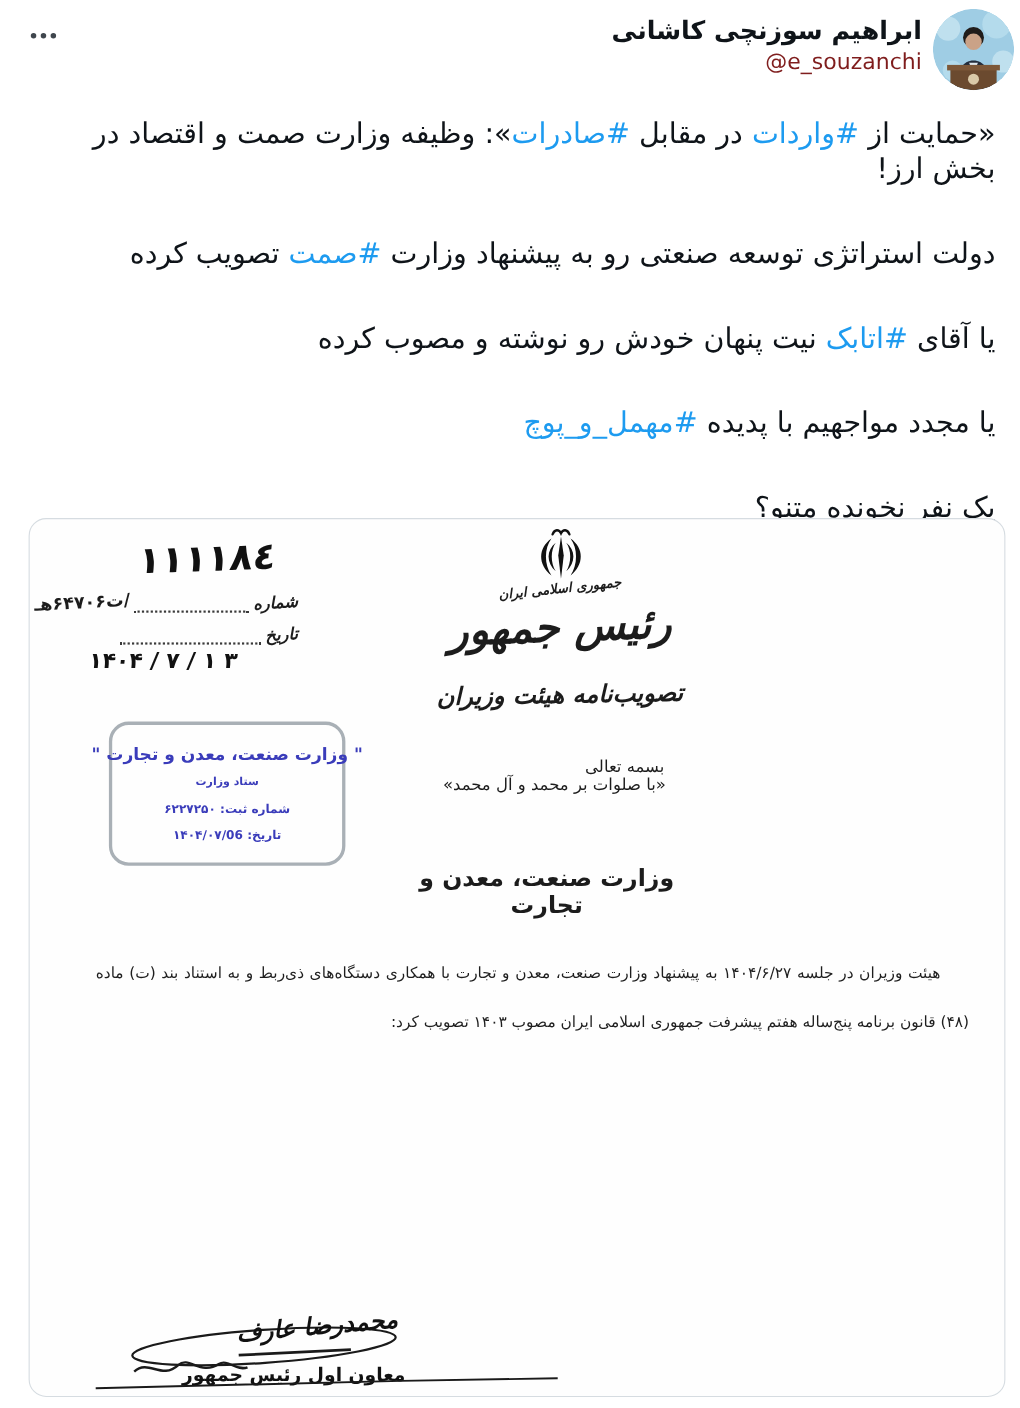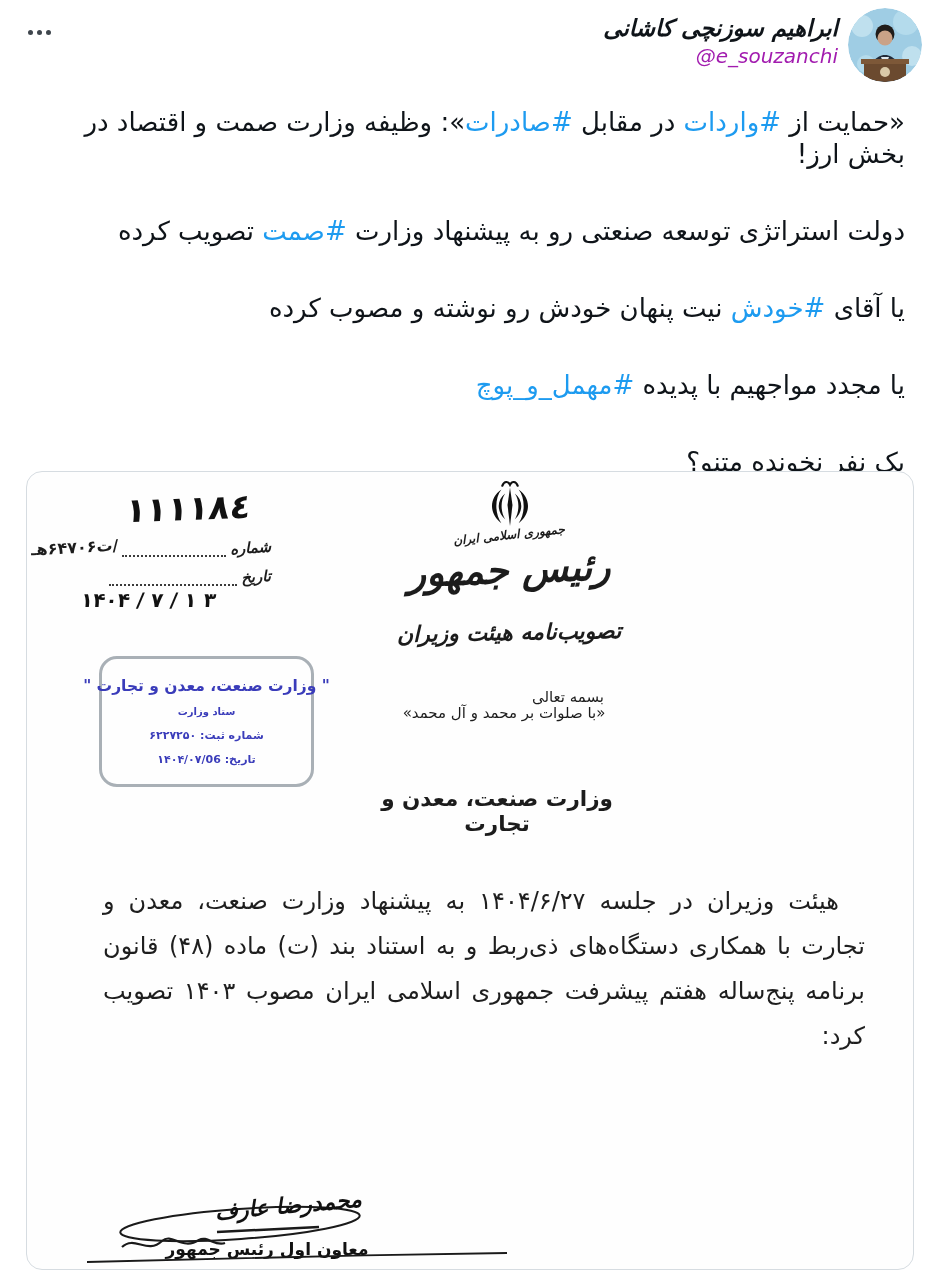--- a/index.html
+++ b/index.html
@@ -4,23 +4,23 @@
 <style>
   html,body{margin:0;padding:0;background:#fff;}
   body{width:927px;height:1280px;position:relative;overflow:hidden;
        font-family:"DejaVu Sans",sans-serif;color:#0f1419;}
   .page{position:absolute;inset:0;}
 
   
   .more-btn{position:absolute;left:24px;top:26px;background:none;border:none;
             display:flex;gap:4px;cursor:pointer;padding:4px;}
   .more-btn .dot{width:5px;height:5px;border-radius:50%;background:#3f464d;display:block;}
-  .user-block{position:absolute;right:89px;top:13px;text-align:right;font-style:italic;}
+  .user-block{position:absolute;right:89px;top:13px;text-align:right;}
   .display-name{font-size:23px;font-weight:bold;color:#0f1419;line-height:30px;}
-  .handle{font-size:20px;color:#a21caf;line-height:27px;}
+  .handle{font-size:20px;color:#7f1d1d;line-height:27px;}
   .avatar{position:absolute;right:5px;top:8px;width:74px;height:74px;border-radius:50%;
           overflow:hidden;}
   .avatar svg{display:block;}
 
   
   .tweet-text{position:absolute;top:106px;right:22px;left:22px;text-align:right;}
   .tweet-text p{margin:0 0 45px 0;font-size:26px;line-height:32px;color:#0f1419;}
   .hashtag{color:#1d9bf0;text-decoration:none;cursor:pointer;}
 
   
@@ -62,21 +62,21 @@
              border-radius:18px;display:flex;flex-direction:column;justify-content:space-evenly;
              align-items:center;padding:6px 4px;box-sizing:border-box;}
   .stamp-box div{color:#3a3cba;font-weight:bold;white-space:nowrap;}
   .stamp-l1{font-size:15.5px;}
   .stamp-l2{font-size:10px;}
   .stamp-l3,.stamp-l4{font-size:11px;}
 
   
   .doc-body{position:absolute;top:391px;left:60px;right:32px;direction:rtl;
             text-align:justify;}
-  .doc-body p{margin:16px;font-size:24px;line-height:45px;text-indent:26px;color:#1e1e1e;}
+  .doc-body p{margin:0;font-size:14px;line-height:45px;text-indent:26px;color:#1e1e1e;}
 
   
   .sig-svg{position:absolute;left:40px;top:705px;}
 </style>
 </head>
 <body>
 
 <div class="page">
 
   <button class="more-btn" aria-label="more options">
@@ -115,21 +115,21 @@
   </div>
 
   <div class="tweet-text" dir="rtl">
     <p>
       <span>«حمایت از </span><a class="hashtag">#واردات</a><span> در مقابل </span><a class="hashtag">#صادرات</a><span>»: وظیفه وزارت صمت و اقتصاد در بخش ارز!</span>
     </p>
     <p>
       <span>دولت استراتژی توسعه صنعتی رو به پیشنهاد وزارت </span><a class="hashtag">#صمت</a><span> تصویب کرده</span>
     </p>
     <p>
-      <span>یا آقای </span><a class="hashtag">#خودش</a><span> نیت پنهان خودش رو نوشته و مصوب کرده</span>
+      <span>یا آقای </span><a class="hashtag">#اتابک</a><span> نیت پنهان خودش رو نوشته و مصوب کرده</span>
     </p>
     <p>
       <span>یا مجدد مواجهیم با پدیده </span><a class="hashtag">#مهمل_و_پوچ</a>
     </p>
     <p>
       <span>یک نفر نخونده متنو؟</span>
     </p>
   </div>
 
   <figure class="doc-card">

